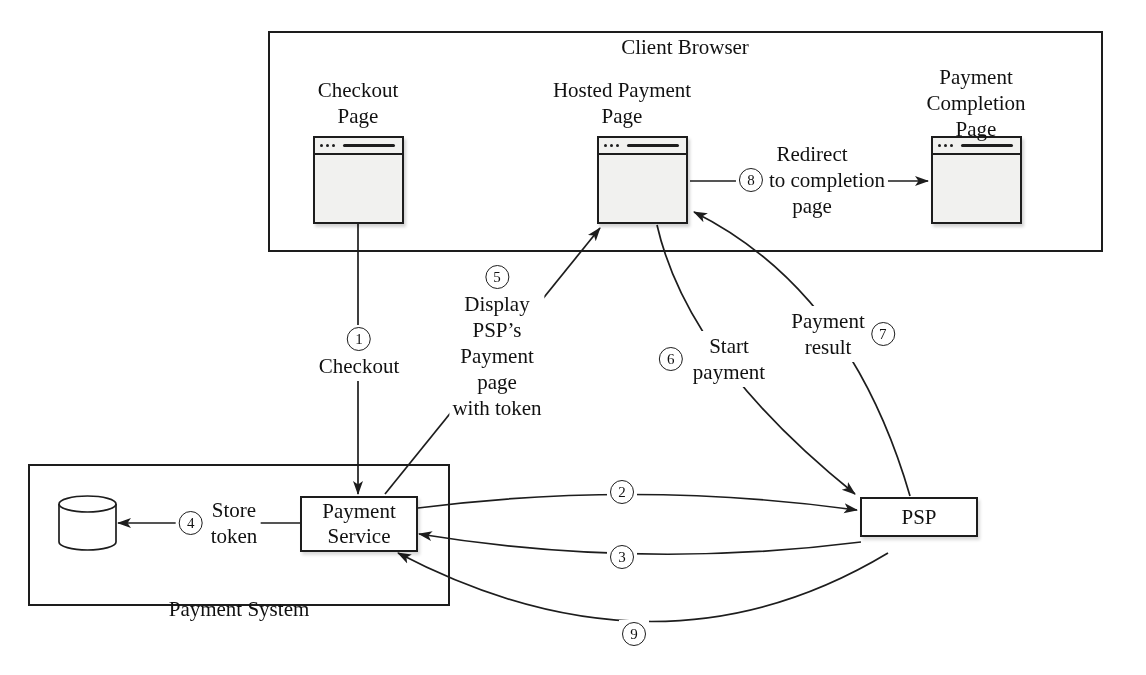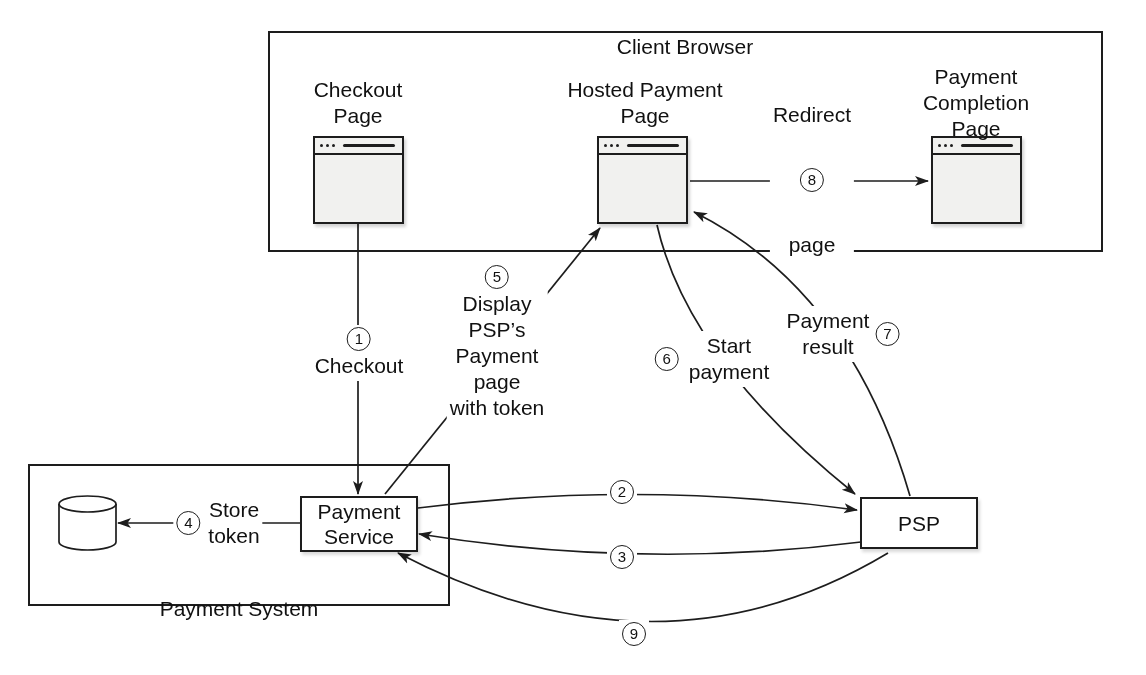--- a/index.html
+++ b/index.html
@@ -1,18 +1,18 @@
 <!DOCTYPE html>
 <html><head>
 <meta charset="utf-8">
 <style>
   html,body { margin:0; padding:0; background:#ffffff; }
   .canvas {
     position:relative; width:1146px; height:675px; background:#fff;
-    font-family:Liberation Sans, sans-serif; color:#111; overflow:hidden;border-radius:10px;
+    font-family:Liberation Serif, serif; color:#111; overflow:hidden;border-radius:10px;
   }
   .group-box { position:absolute; border:2px solid #1d1d1d; background:transparent; z-index:1; box-sizing:border-box; }
   .group-title { position:absolute; transform:translate(-50%,-50%); font-size:21px; white-space:nowrap; z-index:4; }
   svg.arrows { position:absolute; left:0; top:0; z-index:2; }
   .browser-window {
     position:absolute; border:2px solid #1d1d1d; background:#f1f1ef; box-sizing:border-box;
     box-shadow:2px 3px 3px rgba(0,0,0,0.18); z-index:3;
   }
   .titlebar { height:15px; border-bottom:2px solid #1d1d1d; display:flex; align-items:center; padding:0 5px; }
   .dot { width:3px; height:3px; border-radius:50%; background:#1d1d1d; margin-right:3px; }
@@ -22,21 +22,21 @@
     position:absolute; transform:translate(-50%,-50%); font-size:21px; line-height:26px;
     text-align:center; white-space:pre-line;
   }
   .node-box {
     position:absolute; border:2px solid #1d1d1d; background:#fff; display:flex; align-items:center;
     justify-content:center; text-align:center; font-size:21px; line-height:25px; white-space:pre-line;
     box-sizing:border-box; box-shadow:2px 3px 3px rgba(0,0,0,0.15); z-index:3;
   }
   .flow-label {
     position:absolute; transform:translate(-50%,-50%); display:flex; align-items:center;
-    background:#fff; padding:2px 3px; font-size:21px; line-height:26px;gap:40px;
+    background:#fff; padding:2px 3px; font-size:21px; line-height:26px;
   }
   .flow-label .lbl-text { white-space:pre-wrap; text-align:center; }
   .col { flex-direction:column; }
   .row { flex-direction:row; }
   .top { align-items:flex-start; }
   .g2 { gap:2px; } .g3 { gap:3px; } .g6 { gap:6px; } .g8 { gap:8px; } .g10 { gap:10px; }
   .num-circle {
     flex:0 0 auto; width:22px; height:22px; border:1.5px solid #1d1d1d; border-radius:50%;
     display:inline-flex; align-items:center; justify-content:center; font-size:15px; background:#fff;
   }
@@ -87,37 +87,37 @@
 Page</div>
 
   <div class="browser-window" style="left:597px; top:136px; width:91px; height:88px;">
     <div class="titlebar">
       <span class="dot"></span>
       <span class="dot"></span>
       <span class="dot"></span>
       <span class="addr"></span>
     </div>
   </div>
-  <div class="win-label" style="left:645px; top:103px;">Hosted Payment
+  <div class="win-label" style="left:622px; top:103px;">Hosted Payment
 Page</div>
 
   <div class="browser-window" style="left:931px; top:136px; width:91px; height:88px;">
     <div class="titlebar">
       <span class="dot"></span>
       <span class="dot"></span>
       <span class="dot"></span>
       <span class="addr"></span>
     </div>
   </div>
   <div class="win-label" style="left:976px; top:103px;text-align:center;">Payment Completion
 Page</div>
 
   <div class="node-box" style="left:300px; top:496px; width:118px; height:56px;">Payment
 Service</div>
-  <div class="node-box" style="left:860px; top:497px; width:118px; height:52px;">PSP</div>
+  <div class="node-box" style="left:860px; top:497px; width:118px; height:40px;">PSP</div>
 
   <div class="flow-label col g2" style="left:359px; top:353px;">
     <span class="num-circle">1</span>
     <span class="lbl-text">Checkout</span>
   </div>
 
   <div class="flow-label row g6" style="left:622px; top:492px;">
     <span class="num-circle">2</span>
   </div>
 
@@ -149,20 +149,21 @@
   <div class="flow-label row g6" style="left:843px; top:334px;">
     <span class="lbl-text">Payment
 result</span>
     <span class="num-circle">7</span>
   </div>
 
   <div class="flow-label col" style="left:812px; top:180px;">
     <span class="lbl-text">Redirect</span>
     <span class="row g6" style="display:inline-flex; align-items:center;">
       <span class="num-circle">8</span>
+      <span class="lbl-text">to completion</span>
     </span>
     <span class="lbl-text">page</span>
   </div>
 
   <div class="flow-label row top g10" style="left:634px; top:634px;">
     <span class="num-circle">9</span>
   </div>
 
 </div>
 

